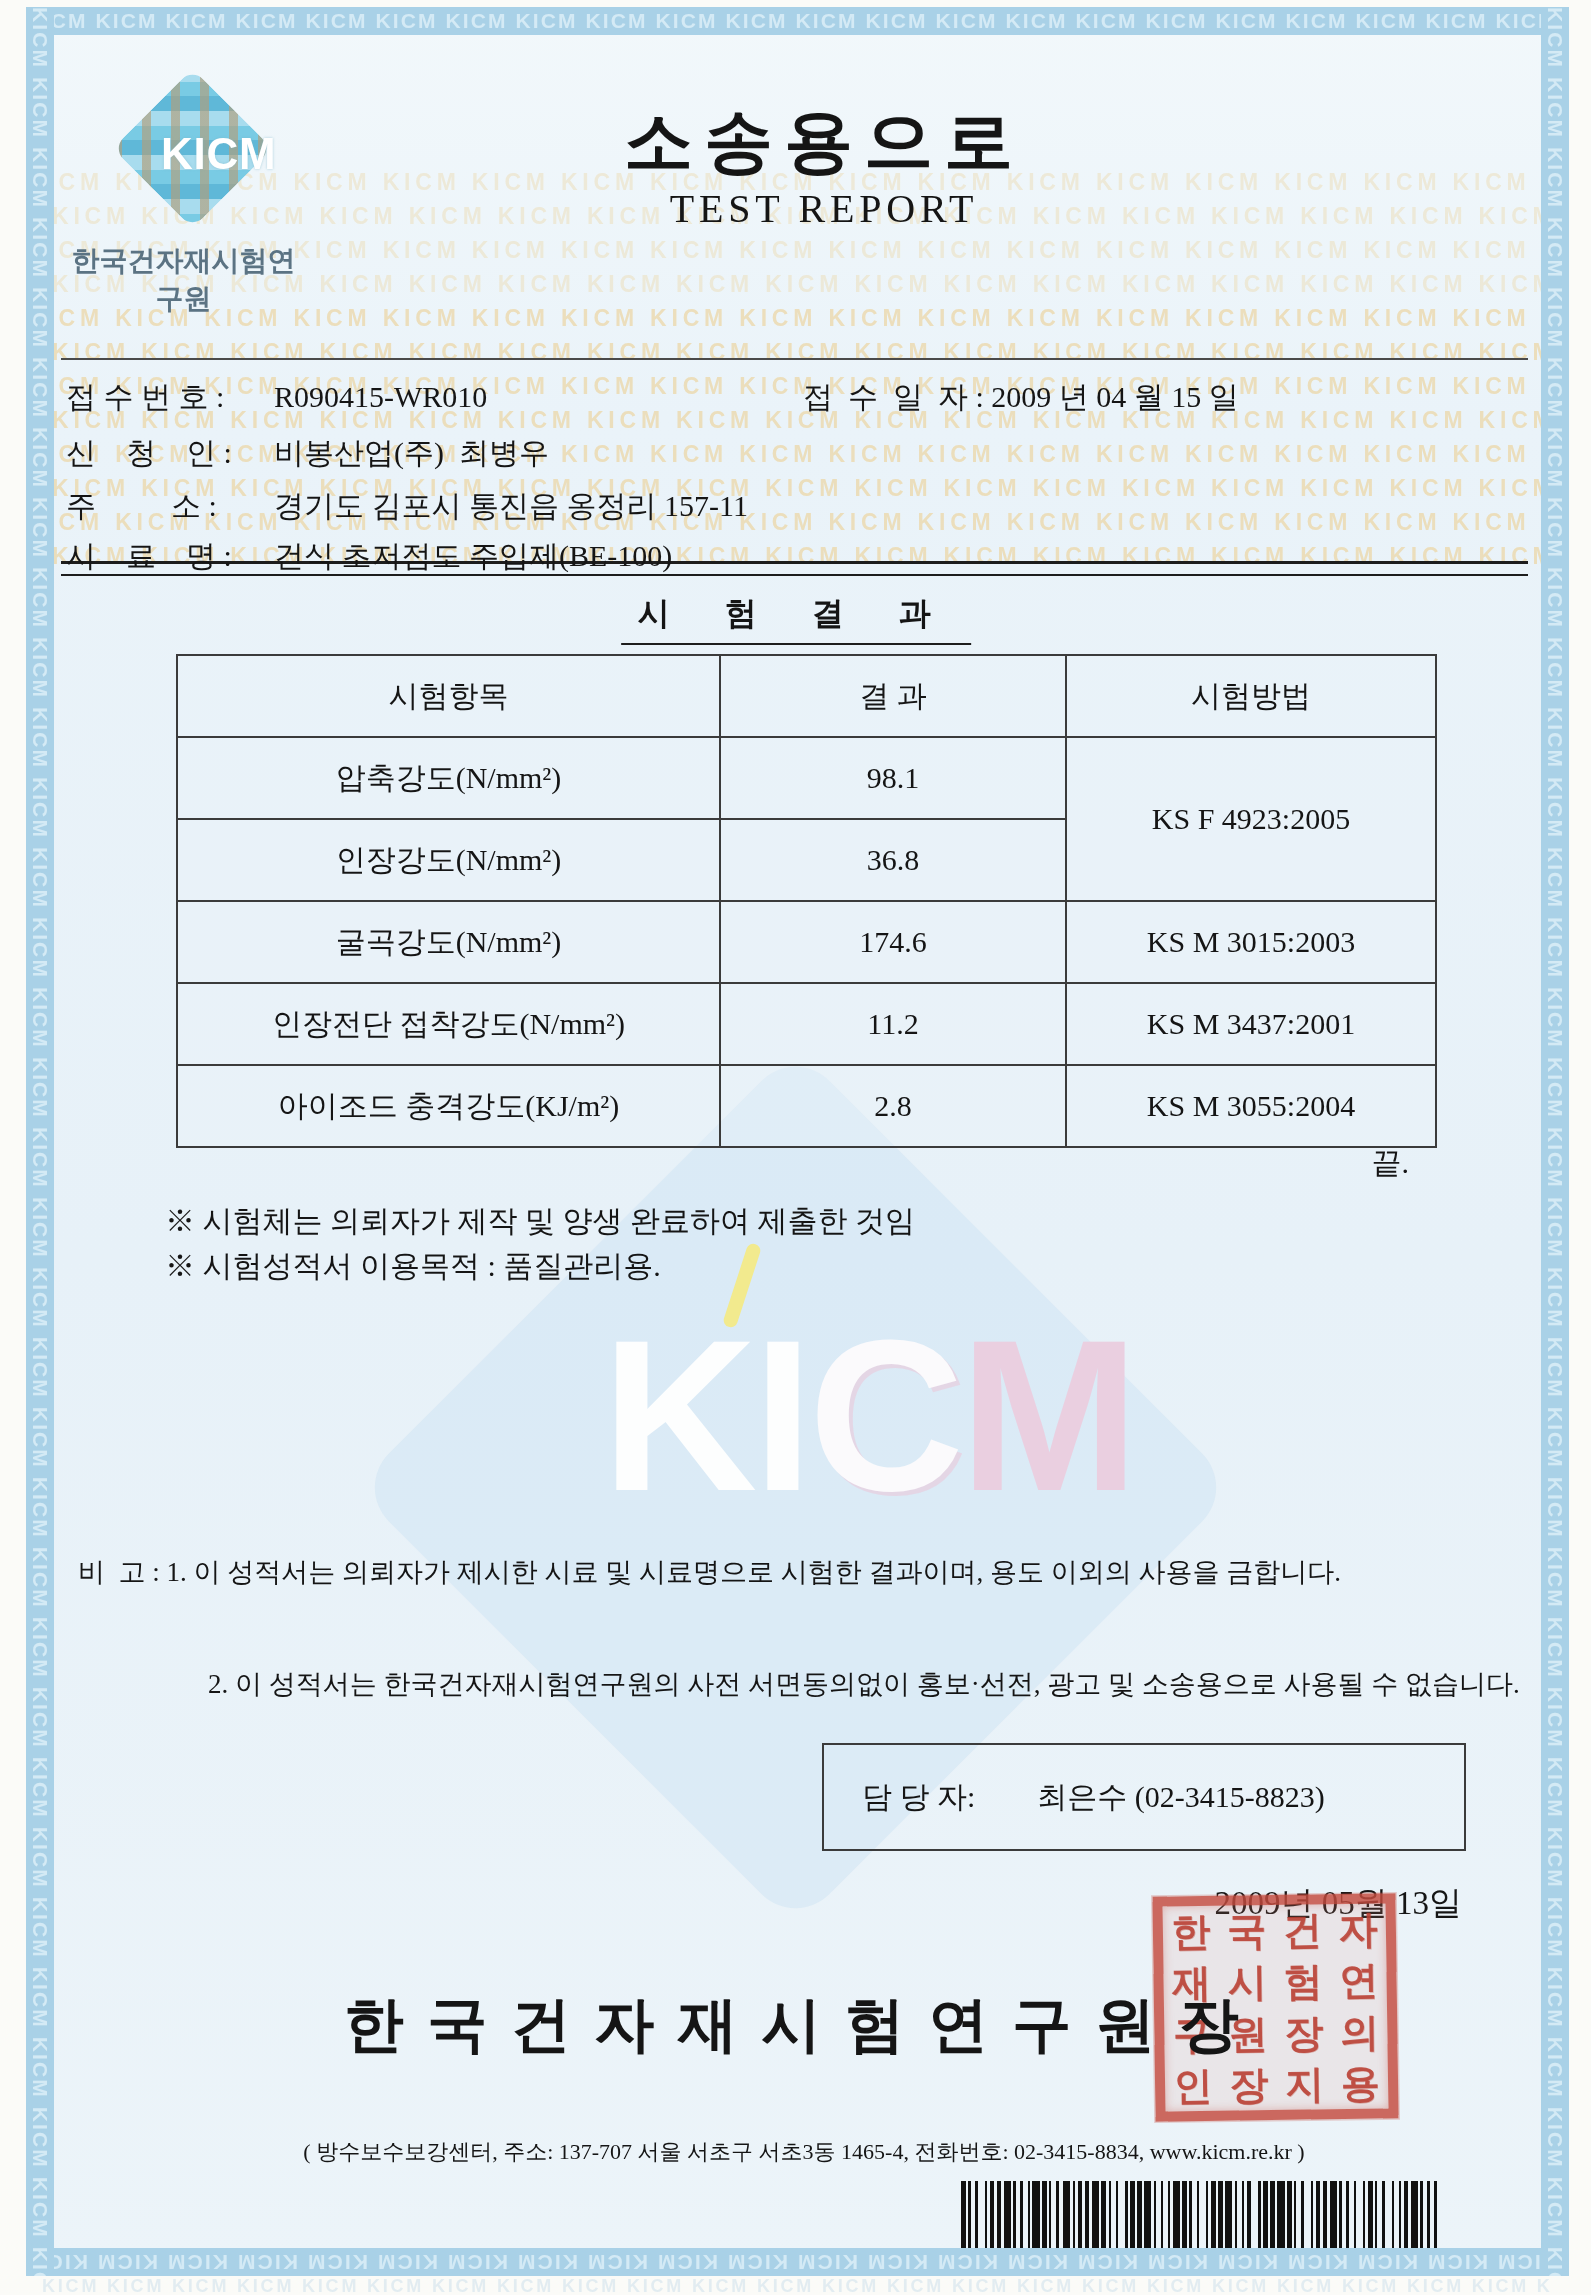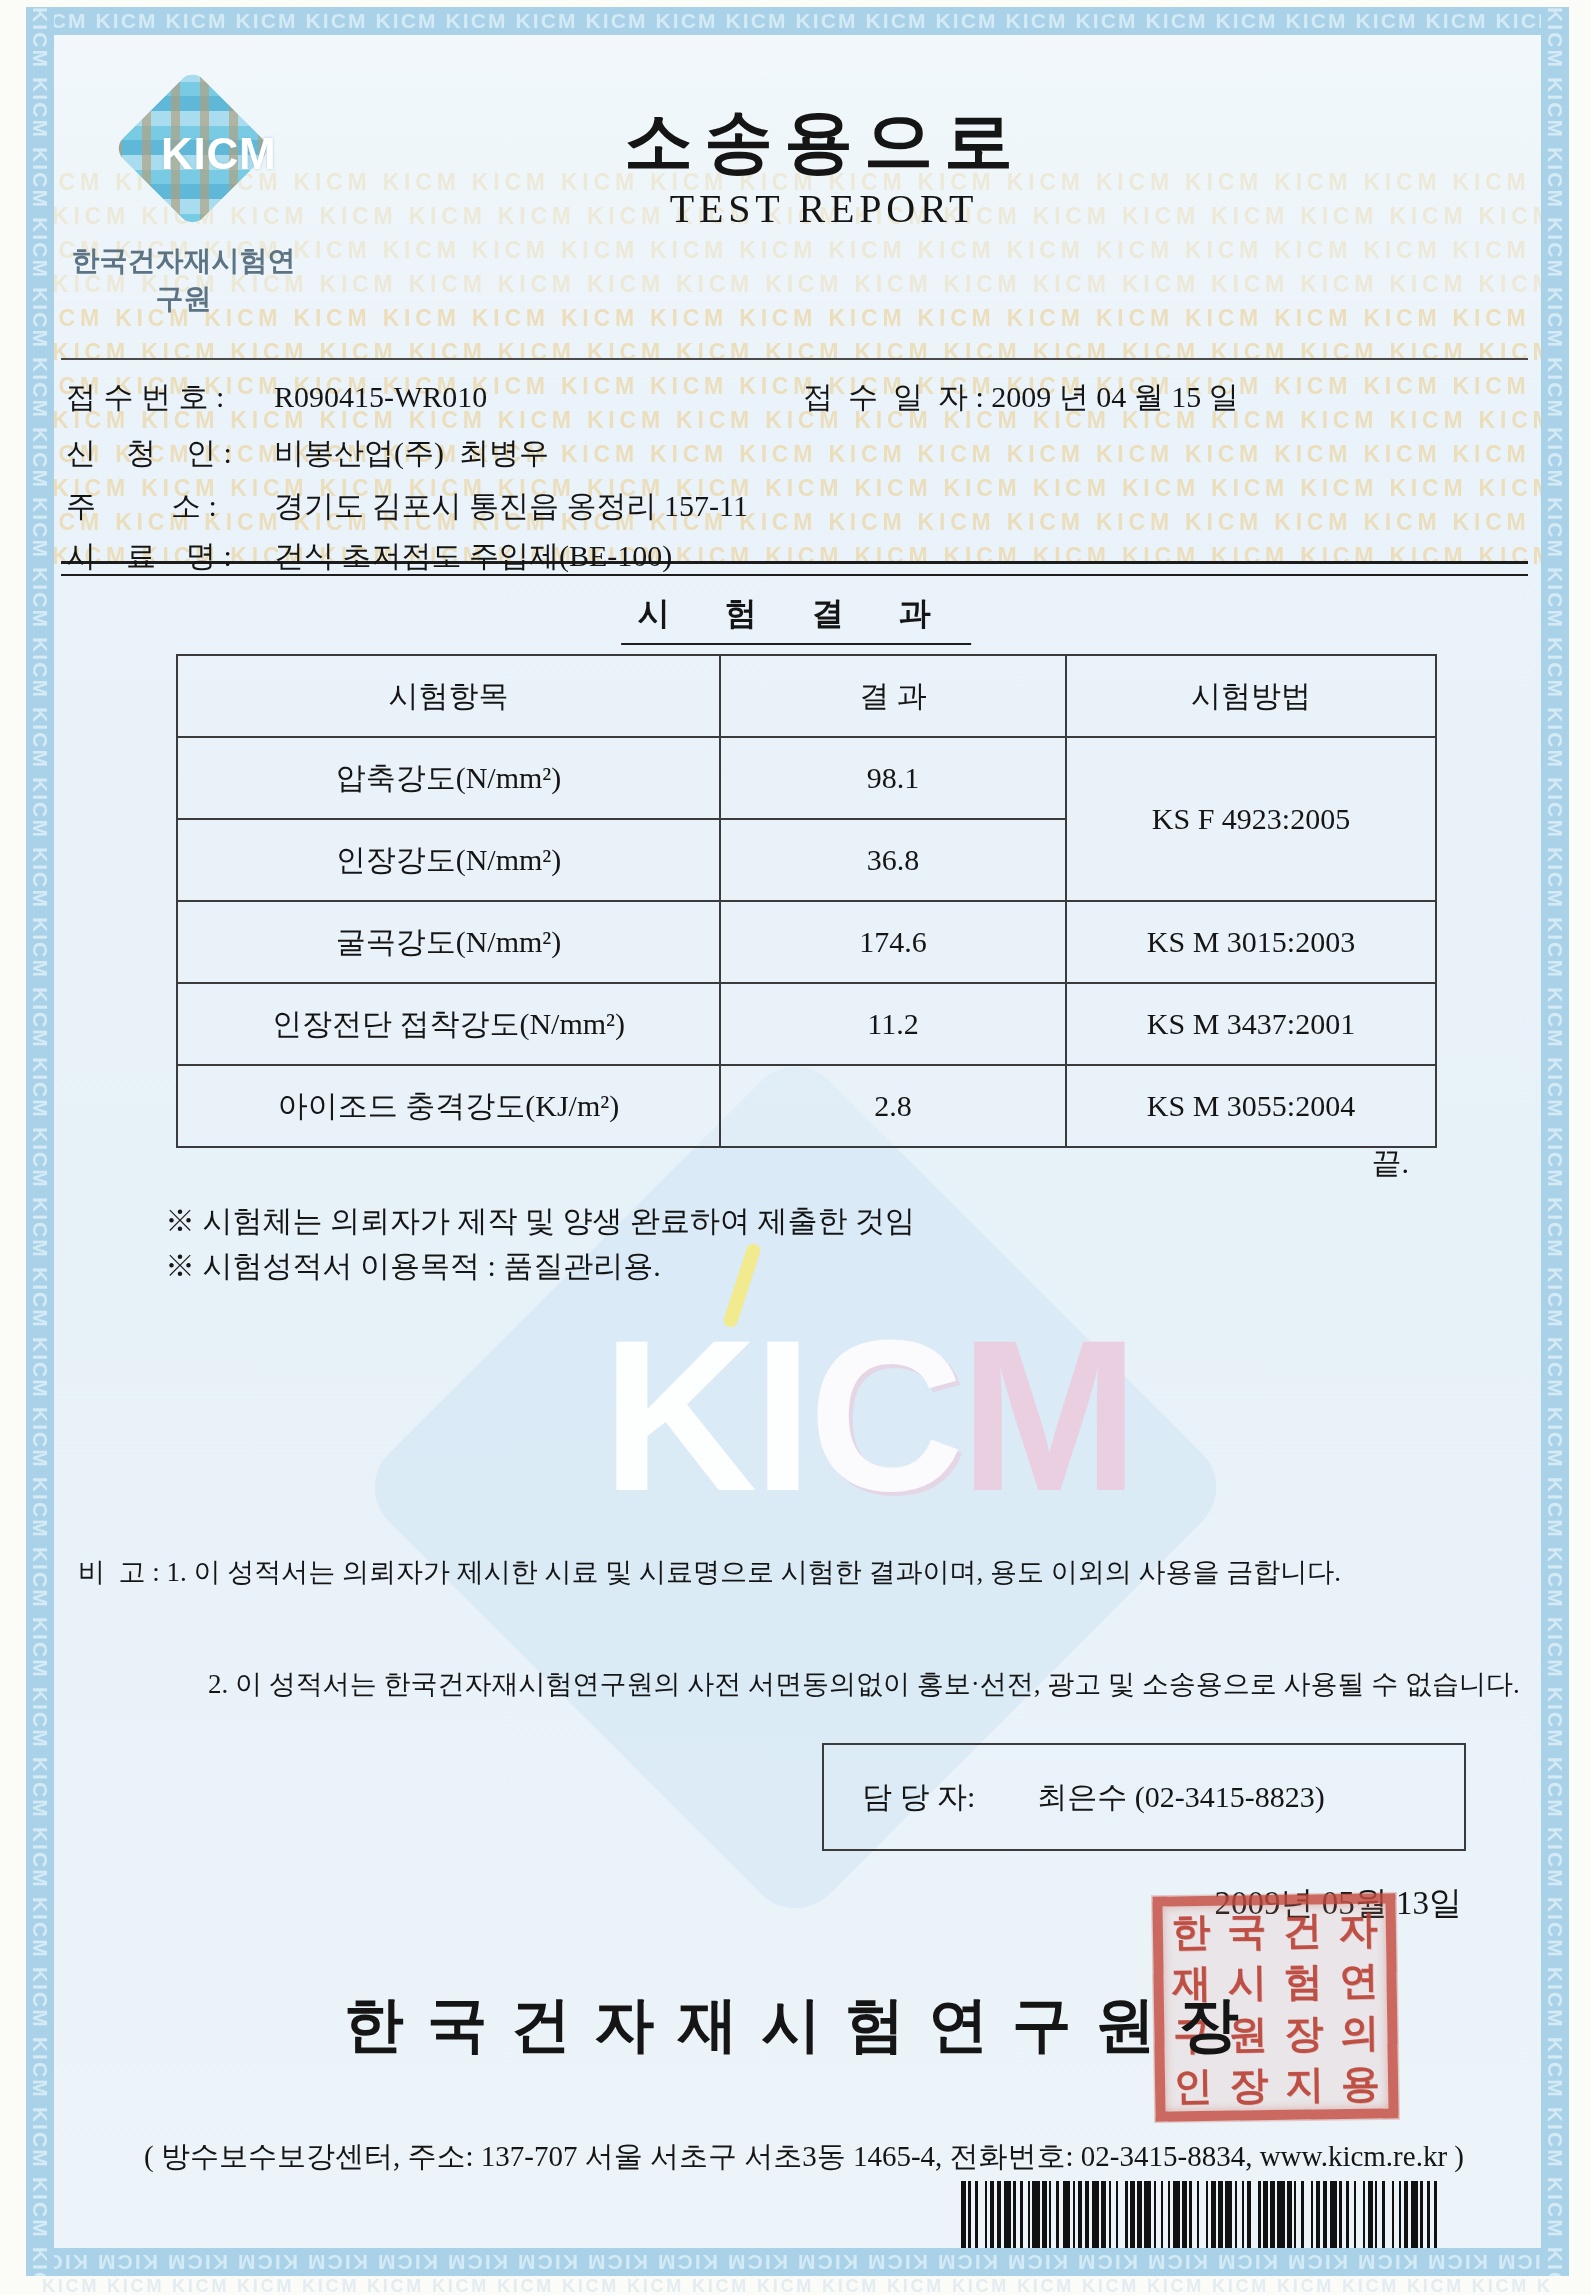--- a/index.html
+++ b/index.html
@@ -126,21 +126,21 @@
     transform:rotate(-.8deg);display:grid;grid-template-columns:repeat(4,1fr);
     grid-template-rows:repeat(4,1fr);align-items:center;justify-items:center;
     box-shadow:0 0 0 1.4px rgba(195,73,60,.25), inset 0 0 9.7px rgba(195,73,60,.35);
   }
   .seal span{
     color:rgba(186,62,50,.85);font-size:39px;font-weight:bold;line-height:1;
     text-shadow:0.7px 0.7px 0 rgba(186,62,50,.35);
   }
   
   .footer-line{position:absolute;left:48px;right:32px;top:2137px;text-align:center;z-index:6;
-    font-size:29px;white-space:pre;}
+    font-size:22px;white-space:pre;}
   .barcode{
     position:absolute;left:961px;top:2181px;width:476px;height:71px;z-index:6;
     display:flex;align-items:stretch;overflow:hidden;
   }
   .barcode i{display:block;}
   .barcode .b{background:#111;} .barcode .s{background:transparent;}
   .page-num{position:absolute;left:716px;top:2248px;transform:translateX(-50%);z-index:6;font-size:29px;}
 </style>
 </head>
 <body>

